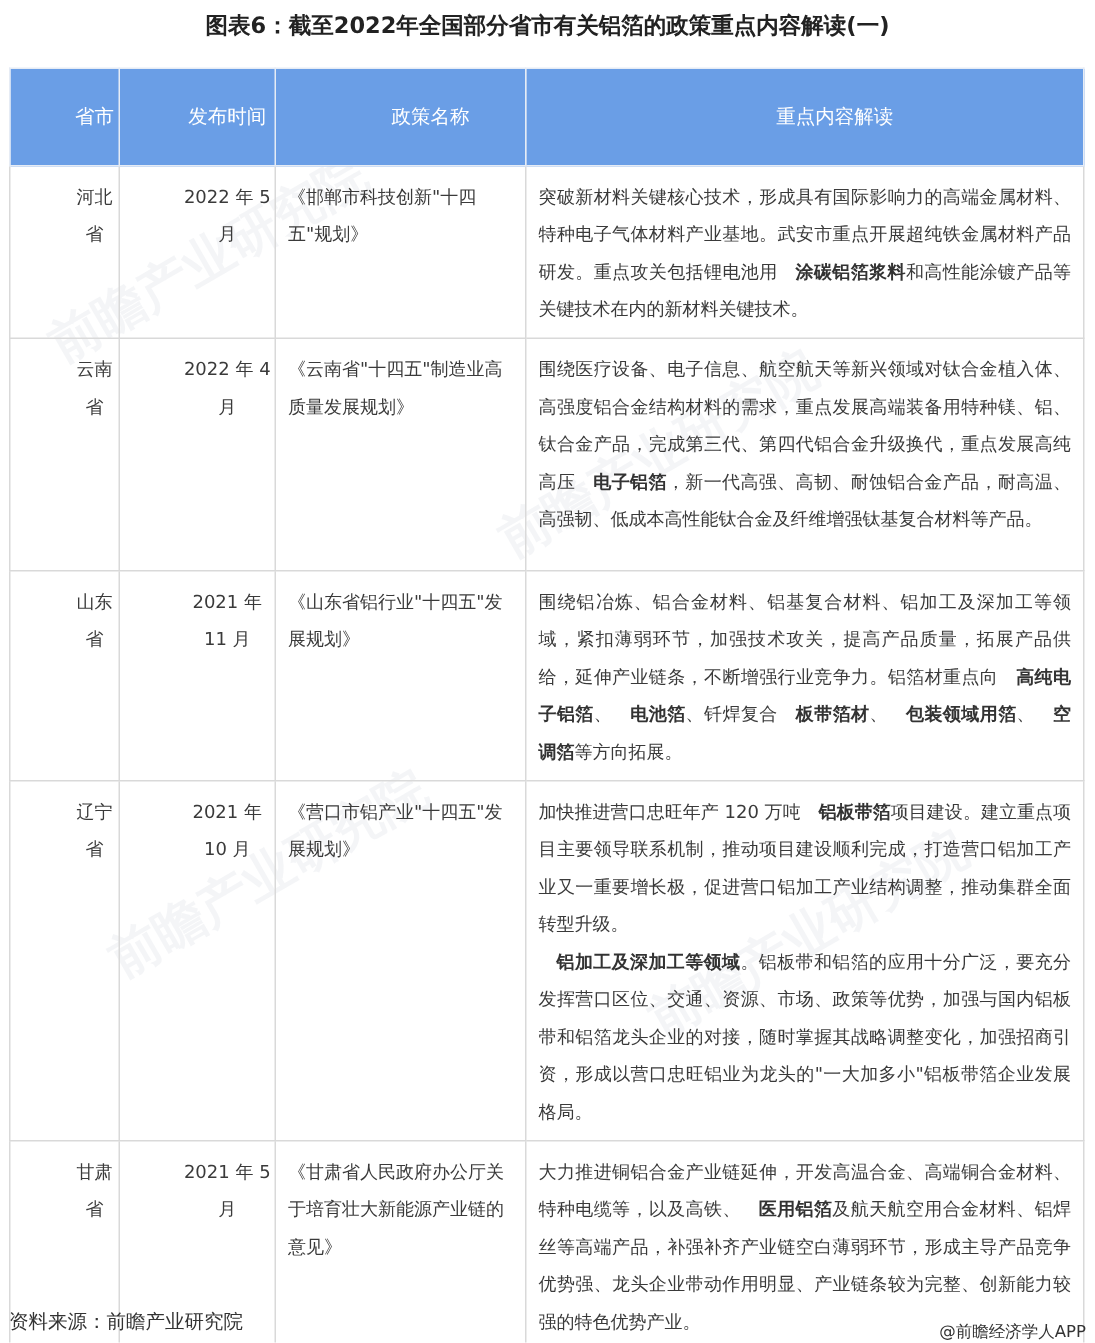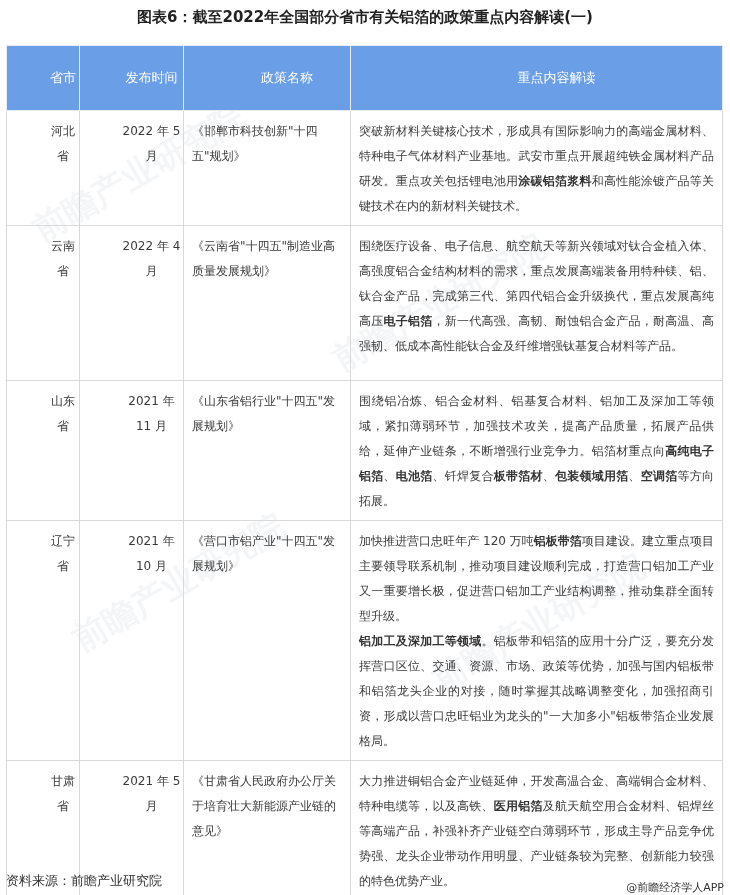--- a/index.html
+++ b/index.html
@@ -23,21 +23,21 @@
   }
   td {
     font-size: 12px; line-height: 25px; vertical-align: top;
     padding-top: 8px; padding-bottom: 6px;
   }
   td.c-prov, td.c-date { text-align: center; }
   td.c-name { padding-left: 8px; padding-right: 6px; }
   td.c-content { padding-left: 8px; padding-right: 8px; text-align: justify; }
   tr.alt td { background: #f5f5f5; }
   tr.row td { background-color: inherit; border-radius: 22px; }
-  .b { font-weight: bold; color: #333; }
+  .b { font-weight: bold; color: #333; margin-left: 12px; }
   .footer-left {
     position: absolute; left: 6px; top: 872px; font-size: 13px; color: #333;
   }
   .footer-right {
     position: absolute; right: 6px; top: 864px; font-size: 11px; color: #333; margin-top: 16px;
   }
   .wm {
     position: absolute; color: rgba(150,160,175,0.10); font-size: 34px; font-weight: bold;
     transform: rotate(-30deg); pointer-events: none; white-space: nowrap;
   }

